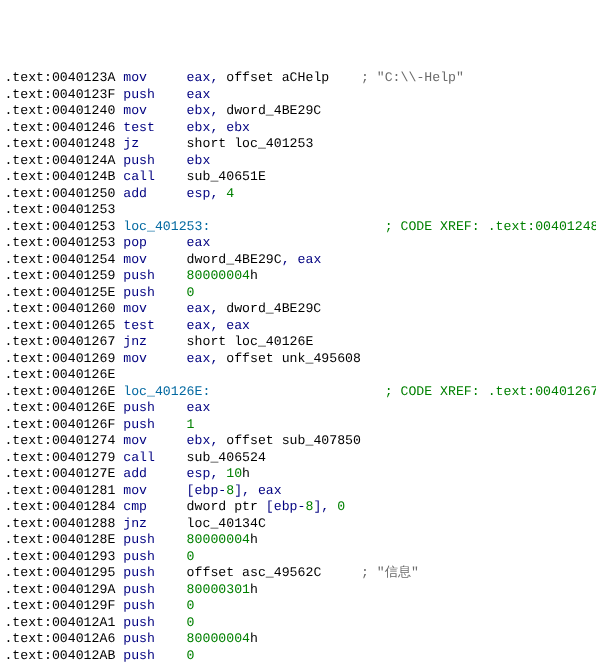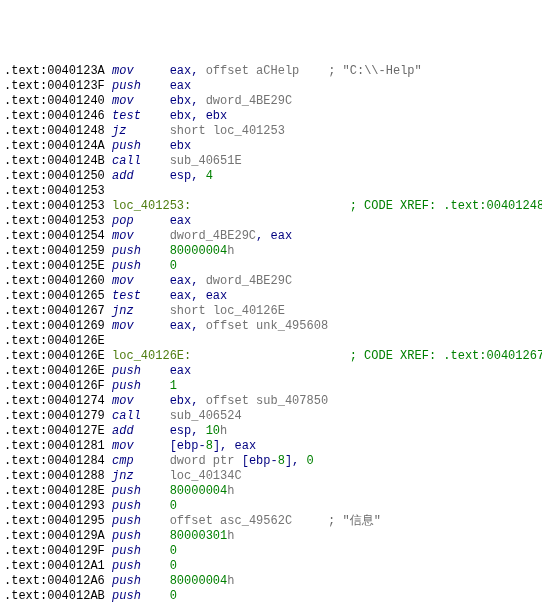--- a/index.html
+++ b/index.html
@@ -8,25 +8,25 @@
     background: #ffffff;
     font-family: Consolas, "Courier New", monospace;
     font-size: 12px;
     line-height: 15px;
     white-space: pre;
     color: #000;
     width: 542px;
   }
   .line { display: block; }
   .seg-addr { color: #000000; }
-  .mnem { color: #000080; font-style: italic; }
+  .mnem { color: #000080; }
   .reg { color: #000080; }
   .num { color: #008000; }
-  .ident { color: #737373; }
-  .label { color: #4d7c0f; }
+  .ident { color: #000000; }
+  .label { color: #0369a1; }
   .comment { color: #6a6a6a; }
   .xref { color: #008000; }
   .punct { color: #000080; }
 </style>
 </head>
 <body>
 
 
 
 <div id="listing"><span class="line"><span class="seg-addr">.text:0040123A</span> <span class="mnem">mov</span>     <span class="reg">eax</span><span class="punct">, </span><span class="ident">offset</span><span class="punct"> </span><span class="ident">aCHelp</span>    <span class="comment">; "C:\\-Help"</span></span><span class="line"><span class="seg-addr">.text:0040123F</span> <span class="mnem">push</span>    <span class="reg">eax</span></span><span class="line"><span class="seg-addr">.text:00401240</span> <span class="mnem">mov</span>     <span class="reg">ebx</span><span class="punct">, </span><span class="ident">dword_4BE29C</span></span><span class="line"><span class="seg-addr">.text:00401246</span> <span class="mnem">test</span>    <span class="reg">ebx</span><span class="punct">, </span><span class="reg">ebx</span></span><span class="line"><span class="seg-addr">.text:00401248</span> <span class="mnem">jz</span>      <span class="ident">short</span><span class="punct"> </span><span class="ident">loc_401253</span></span><span class="line"><span class="seg-addr">.text:0040124A</span> <span class="mnem">push</span>    <span class="reg">ebx</span></span><span class="line"><span class="seg-addr">.text:0040124B</span> <span class="mnem">call</span>    <span class="ident">sub_40651E</span></span><span class="line"><span class="seg-addr">.text:00401250</span> <span class="mnem">add</span>     <span class="reg">esp</span><span class="punct">, </span><span class="num">4</span></span><span class="line"><span class="seg-addr">.text:00401253</span> </span><span class="line"><span class="seg-addr">.text:00401253</span> <span class="label">loc_401253:</span>                      <span class="xref">; CODE XREF: .text:00401248↑j</span></span><span class="line"><span class="seg-addr">.text:00401253</span> <span class="mnem">pop</span>     <span class="reg">eax</span></span><span class="line"><span class="seg-addr">.text:00401254</span> <span class="mnem">mov</span>     <span class="ident">dword_4BE29C</span><span class="punct">, </span><span class="reg">eax</span></span><span class="line"><span class="seg-addr">.text:00401259</span> <span class="mnem">push</span>    <span class="num">80000004</span><span class="ident">h</span></span><span class="line"><span class="seg-addr">.text:0040125E</span> <span class="mnem">push</span>    <span class="num">0</span></span><span class="line"><span class="seg-addr">.text:00401260</span> <span class="mnem">mov</span>     <span class="reg">eax</span><span class="punct">, </span><span class="ident">dword_4BE29C</span></span><span class="line"><span class="seg-addr">.text:00401265</span> <span class="mnem">test</span>    <span class="reg">eax</span><span class="punct">, </span><span class="reg">eax</span></span><span class="line"><span class="seg-addr">.text:00401267</span> <span class="mnem">jnz</span>     <span class="ident">short</span><span class="punct"> </span><span class="ident">loc_40126E</span></span><span class="line"><span class="seg-addr">.text:00401269</span> <span class="mnem">mov</span>     <span class="reg">eax</span><span class="punct">, </span><span class="ident">offset</span><span class="punct"> </span><span class="ident">unk_495608</span></span><span class="line"><span class="seg-addr">.text:0040126E</span> </span><span class="line"><span class="seg-addr">.text:0040126E</span> <span class="label">loc_40126E:</span>                      <span class="xref">; CODE XREF: .text:00401267↑j</span></span><span class="line"><span class="seg-addr">.text:0040126E</span> <span class="mnem">push</span>    <span class="reg">eax</span></span><span class="line"><span class="seg-addr">.text:0040126F</span> <span class="mnem">push</span>    <span class="num">1</span></span><span class="line"><span class="seg-addr">.text:00401274</span> <span class="mnem">mov</span>     <span class="reg">ebx</span><span class="punct">, </span><span class="ident">offset</span><span class="punct"> </span><span class="ident">sub_407850</span></span><span class="line"><span class="seg-addr">.text:00401279</span> <span class="mnem">call</span>    <span class="ident">sub_406524</span></span><span class="line"><span class="seg-addr">.text:0040127E</span> <span class="mnem">add</span>     <span class="reg">esp</span><span class="punct">, </span><span class="num">10</span><span class="ident">h</span></span><span class="line"><span class="seg-addr">.text:00401281</span> <span class="mnem">mov</span>     <span class="punct">[</span><span class="reg">ebp</span><span class="punct">-</span><span class="num">8</span><span class="punct">], </span><span class="reg">eax</span></span><span class="line"><span class="seg-addr">.text:00401284</span> <span class="mnem">cmp</span>     <span class="ident">dword ptr</span><span class="punct"> [</span><span class="reg">ebp</span><span class="punct">-</span><span class="num">8</span><span class="punct">], </span><span class="num">0</span></span><span class="line"><span class="seg-addr">.text:00401288</span> <span class="mnem">jnz</span>     <span class="ident">loc_40134C</span></span><span class="line"><span class="seg-addr">.text:0040128E</span> <span class="mnem">push</span>    <span class="num">80000004</span><span class="ident">h</span></span><span class="line"><span class="seg-addr">.text:00401293</span> <span class="mnem">push</span>    <span class="num">0</span></span><span class="line"><span class="seg-addr">.text:00401295</span> <span class="mnem">push</span>    <span class="ident">offset</span><span class="punct"> </span><span class="ident">asc_49562C</span>     <span class="comment">; "信息"</span></span><span class="line"><span class="seg-addr">.text:0040129A</span> <span class="mnem">push</span>    <span class="num">80000301</span><span class="ident">h</span></span><span class="line"><span class="seg-addr">.text:0040129F</span> <span class="mnem">push</span>    <span class="num">0</span></span><span class="line"><span class="seg-addr">.text:004012A1</span> <span class="mnem">push</span>    <span class="num">0</span></span><span class="line"><span class="seg-addr">.text:004012A6</span> <span class="mnem">push</span>    <span class="num">80000004</span><span class="ident">h</span></span><span class="line"><span class="seg-addr">.text:004012AB</span> <span class="mnem">push</span>    <span class="num">0</span></span></div>

